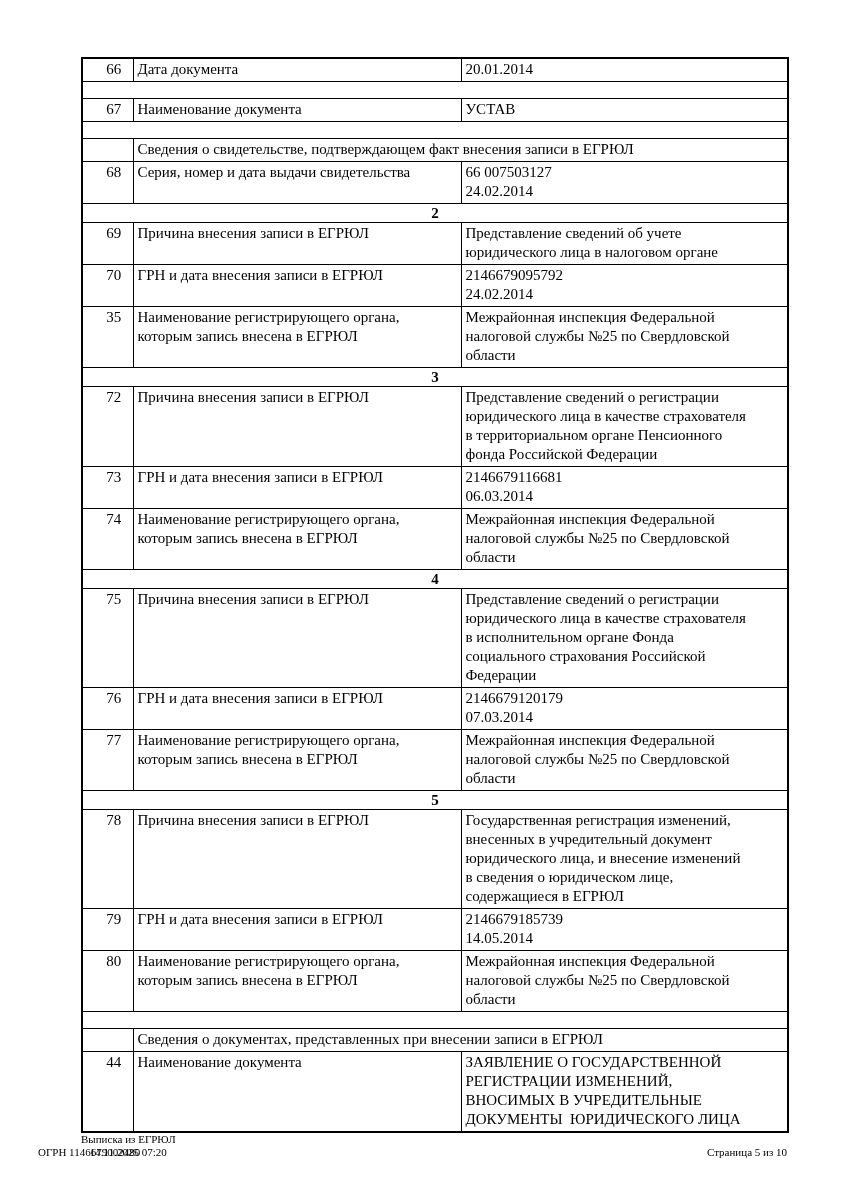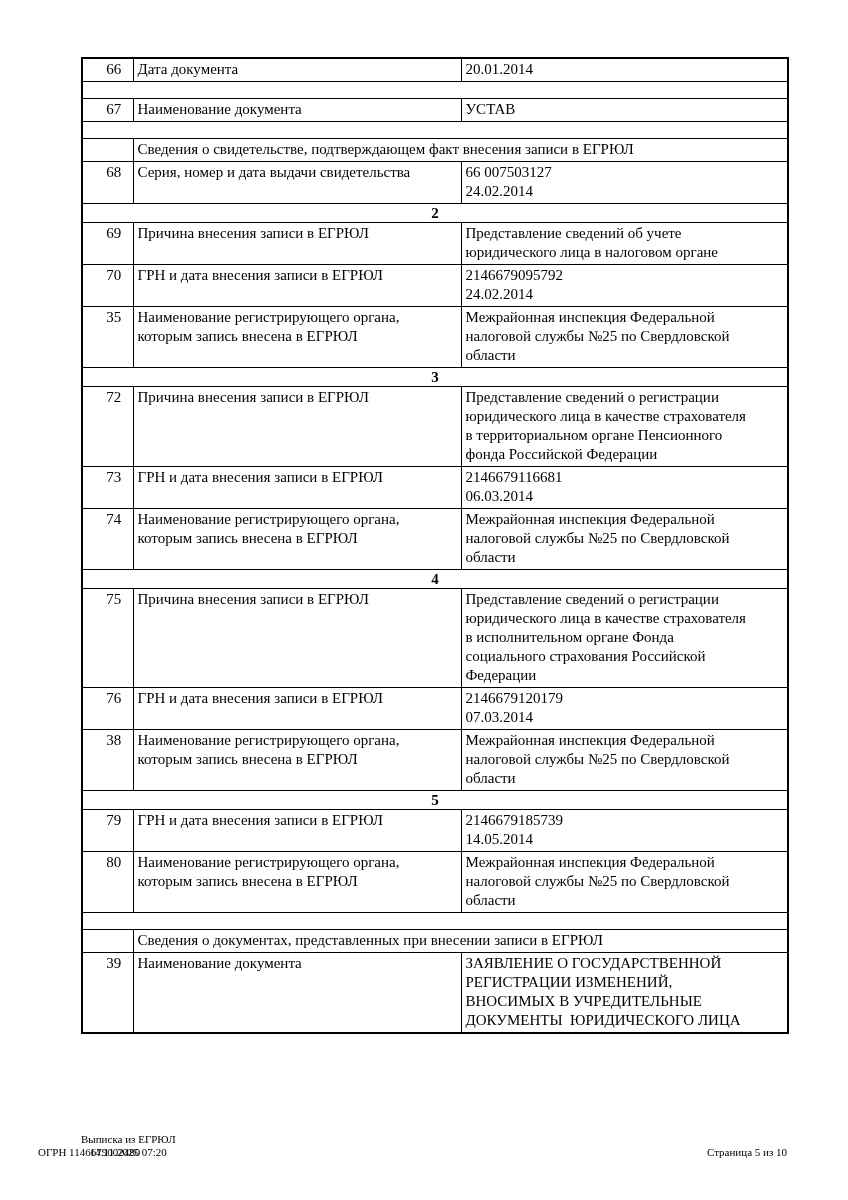--- a/index.html
+++ b/index.html
@@ -188,29 +188,38 @@
 социального страхования Российской
 Федерации</td>
         </tr>
         <tr>
           <td class="num">76</td>
           <td class="label">ГРН и дата внесения записи в ЕГРЮЛ</td>
           <td class="value">2146679120179
 07.03.2014</td>
         </tr>
         <tr>
-          <td class="num">38</td>
+          <td class="num">77</td>
           <td class="label">Наименование регистрирующего органа,
 которым запись внесена в ЕГРЮЛ</td>
           <td class="value">Межрайонная инспекция Федеральной
 налоговой службы №25 по Свердловской
 области</td>
         </tr>
         <tr>
           <td class="section" colspan="3">5</td>
+        </tr>
+        <tr>
+          <td class="num">78</td>
+          <td class="label">Причина внесения записи в ЕГРЮЛ</td>
+          <td class="value">Государственная регистрация изменений,
+внесенных в учредительный документ
+юридического лица, и внесение изменений
+в сведения о юридическом лице,
+содержащиеся в ЕГРЮЛ</td>
         </tr>
         <tr>
           <td class="num">79</td>
           <td class="label">ГРН и дата внесения записи в ЕГРЮЛ</td>
           <td class="value">2146679185739
 14.05.2014</td>
         </tr>
         <tr>
           <td class="num">80</td>
           <td class="label">Наименование регистрирующего органа,
@@ -220,21 +229,21 @@
 области</td>
         </tr>
         <tr>
           <td class="spacer" colspan="3"></td>
         </tr>
         <tr>
           <td class="num"></td>
           <td class="header-left" colspan="2">Сведения о документах, представленных при внесении записи в ЕГРЮЛ</td>
         </tr>
         <tr>
-          <td class="num">39</td>
+          <td class="num">44</td>
           <td class="label">Наименование документа</td>
           <td class="value">ЗАЯВЛЕНИЕ О ГОСУДАРСТВЕННОЙ
 РЕГИСТРАЦИИ ИЗМЕНЕНИЙ,
 ВНОСИМЫХ В УЧРЕДИТЕЛЬНЫЕ
 ДОКУМЕНТЫ  ЮРИДИЧЕСКОГО ЛИЦА</td>
         </tr>
       </tbody>
   </table>
 
   <div class="footer">

